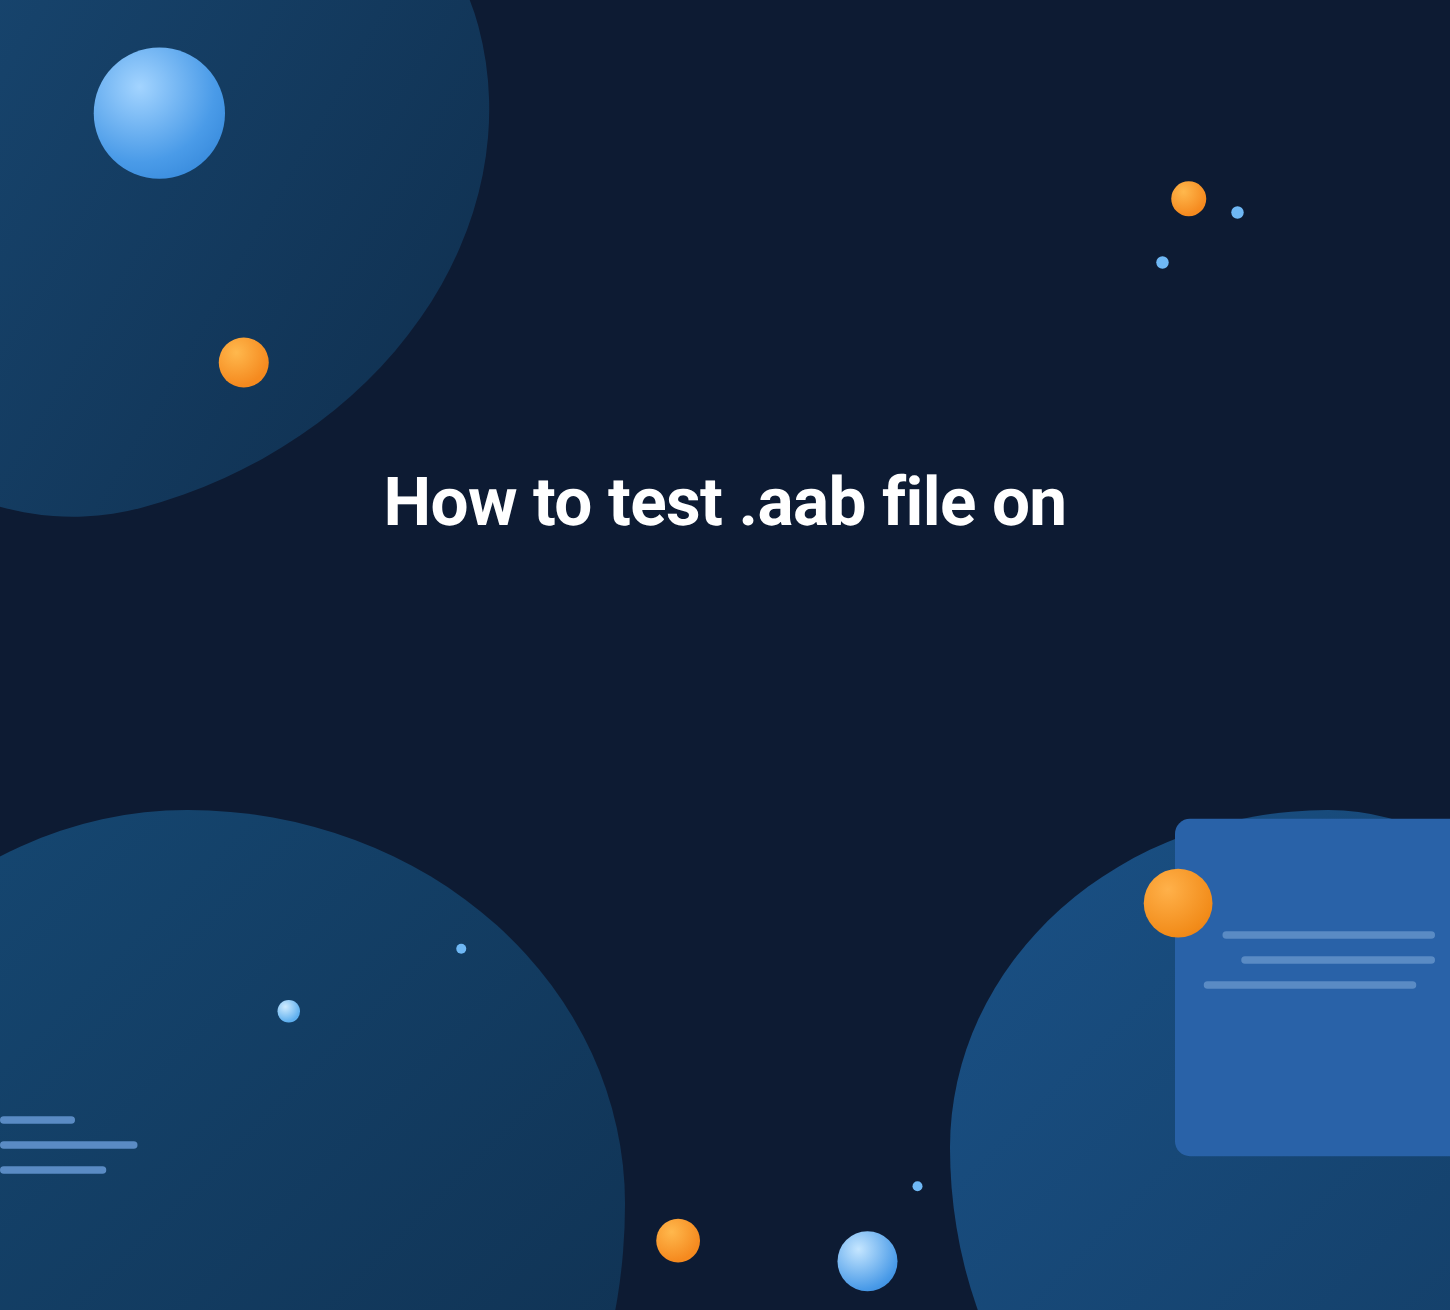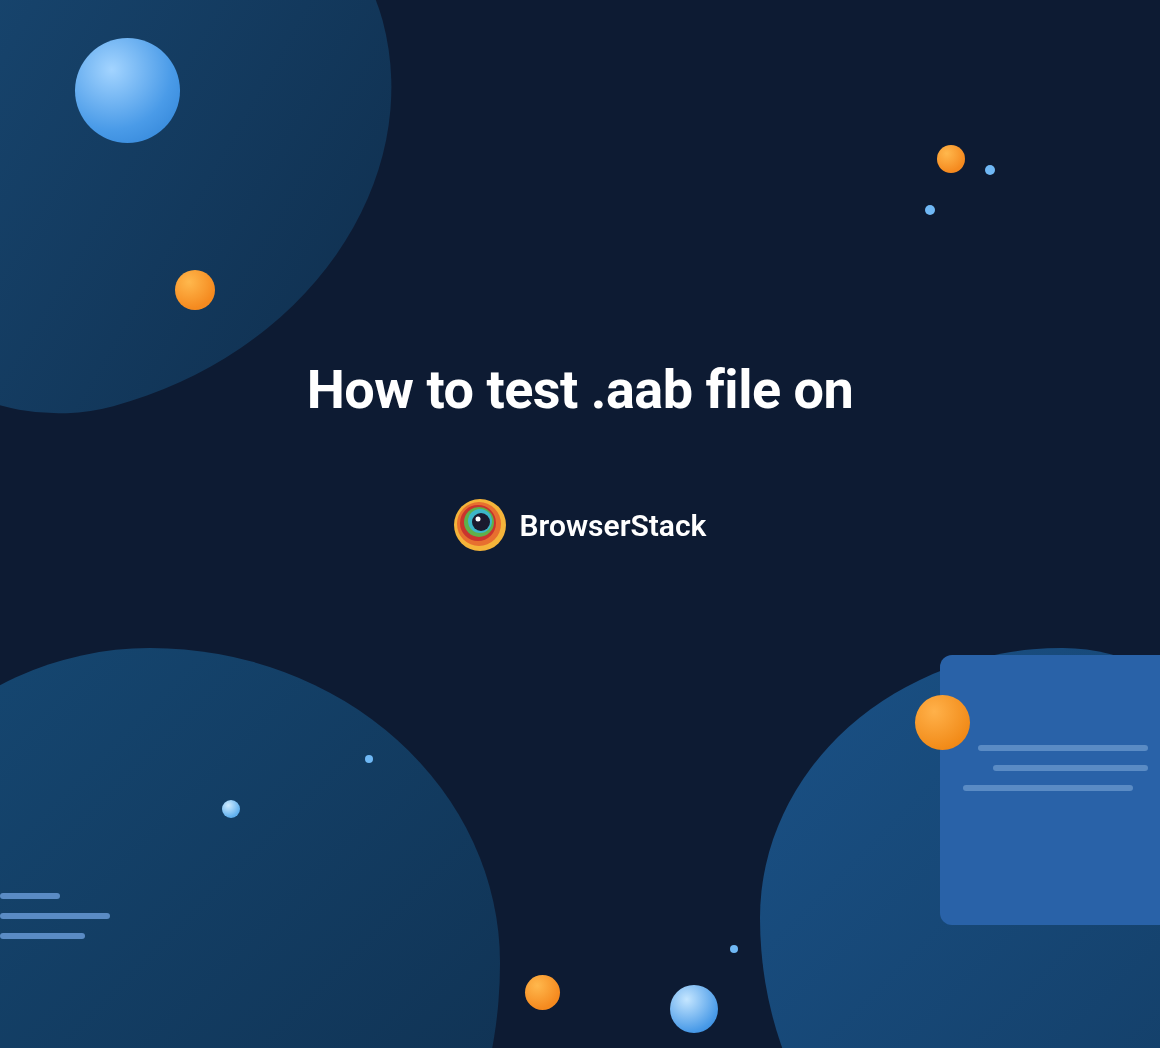--- a/index.html
+++ b/index.html
@@ -136,21 +136,21 @@
 }
 .c-tiny-br {
   bottom: 95px; left: 730px;
   width: 8px; height: 8px;
   background: #6fb8f5;
 }
 
 
 .content {
   position: absolute;
-  top: 351px;
+  top: 364px;
   left: 0;
   width: 100%;
   text-align: center;
 }
 .title {
   color: #ffffff;
   font-size: 54px;
   font-weight: 700;
   line-height: 1.45;
   letter-spacing: -0.5px;
@@ -201,27 +201,13 @@
 <div class="circle c-blue-bl"></div>
 <div class="circle c-tiny-ml"></div>
 <div class="circle c-orange-bm"></div>
 <div class="circle c-blue-bm"></div>
 <div class="circle c-tiny-br"></div>
 
 <div class="content">
   <div class="title">
     <span>How to test .aab file on</span><br>
   </div>
-  <div class="brand">
-    <span class="brand-logo">
-      <svg viewBox="0 0 52 52" width="52" height="52">
-        <circle cx="26" cy="26" r="26" fill="#f4b43a"></circle>
-        <circle cx="25" cy="25" r="22" fill="#e76f2f"></circle>
-        <circle cx="24" cy="24" r="18" fill="#c9342e"></circle>
-        <circle cx="25" cy="23" r="15" fill="#5fb04a"></circle>
-        <circle cx="26" cy="22" r="12" fill="#3cb6c8"></circle>
-        <circle cx="27" cy="23" r="9" fill="#1a1a2e"></circle>
-        <circle cx="24" cy="20" r="2.5" fill="#ffffff"></circle>
-      </svg>
-    </span>
-    <span class="brand-name">BrowserStack</span>
-  </div>
 </div>
 
 </body></html>

